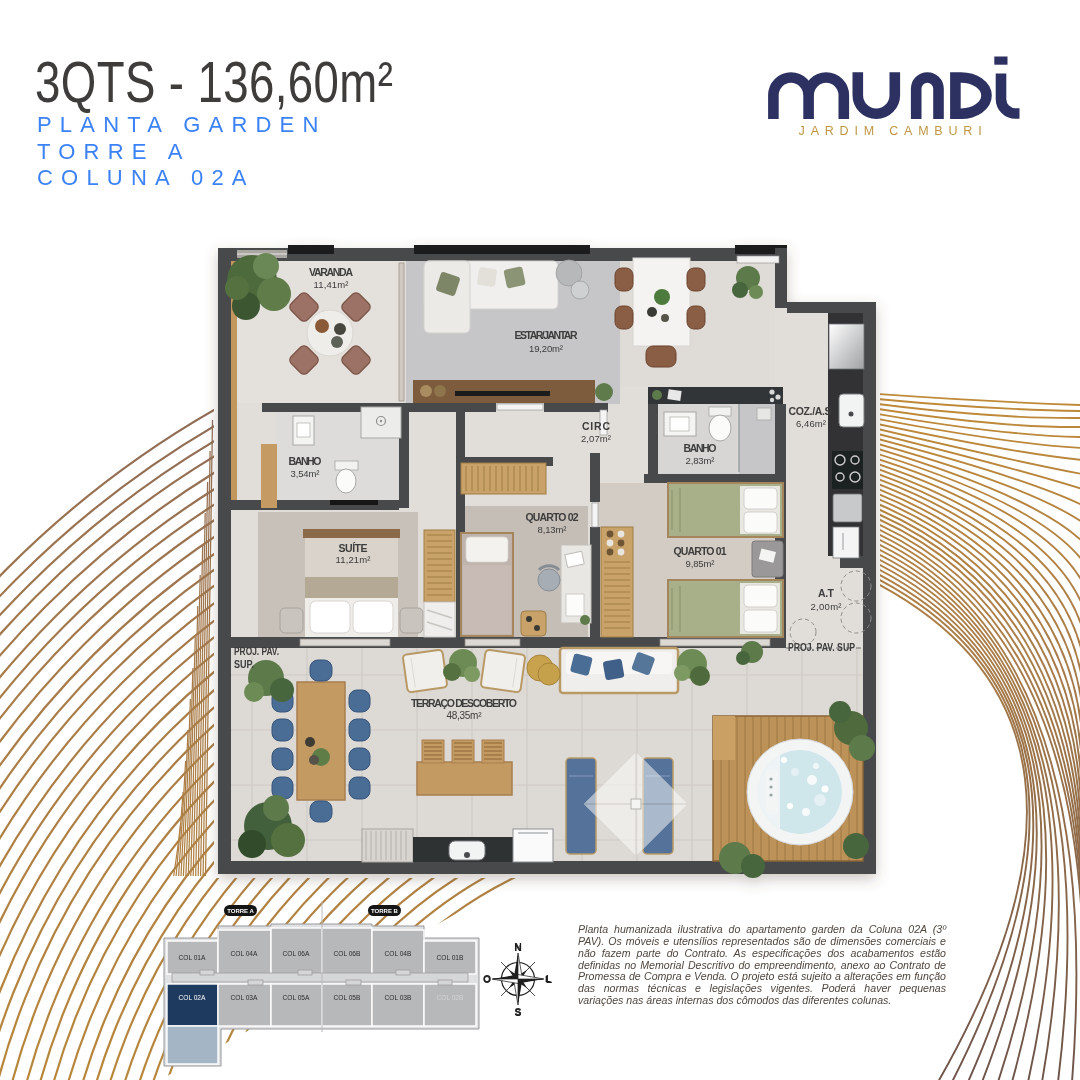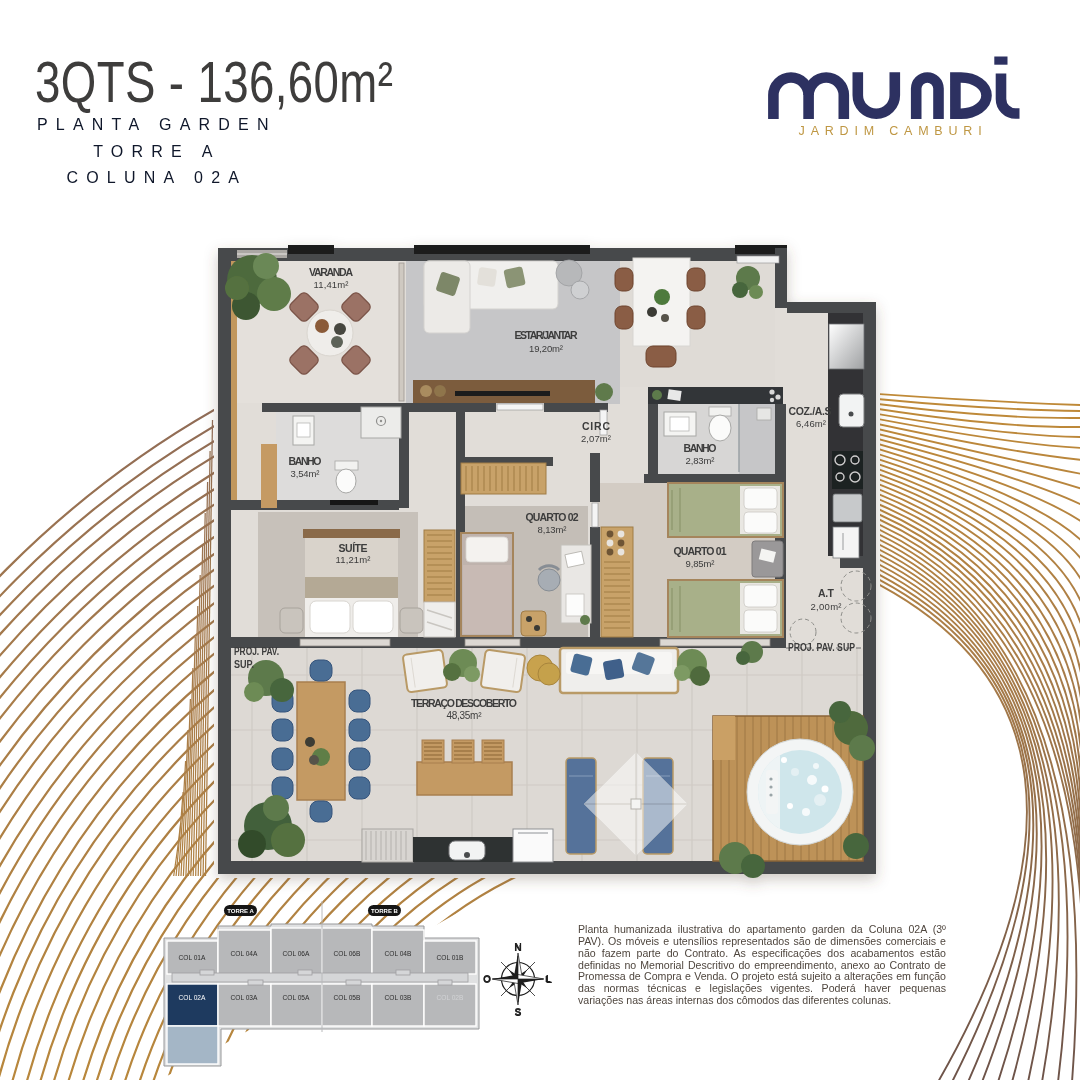--- a/index.html
+++ b/index.html
@@ -1,20 +1,20 @@
 <!DOCTYPE html>
 <html><head>
 <meta charset="utf-8">
 <style>
   html,body{margin:0;padding:0;background:#ffffff;width:1080px;height:1080px;overflow:hidden;}
   body{font-family:"Liberation Sans", sans-serif;position:relative;}
   .abs{position:absolute;}
   #title{left:35px;top:49px;font-size:57px;color:#3e3d3c;font-weight:400;letter-spacing:0.5px;transform:scaleX(0.80);transform-origin:left top;}
-  #subtitle{left:37px;top:112px;font-size:16px;color:#0f172a;letter-spacing:8.2px;line-height:26.6px;font-weight:400;text-align:center;}
-  #disclaimer{left:578px;top:924px;width:368px;font-size:10.6px;color:#4f463e;text-align:justify;line-height:11.85px;}
+  #subtitle{left:37px;top:112px;font-size:22px;color:#3b82f6;letter-spacing:8.2px;line-height:26.6px;font-weight:400;}
+  #disclaimer{left:578px;top:924px;width:368px;font-size:10.6px;font-style:italic;color:#4f463e;text-align:justify;line-height:11.85px;}
 </style>
 </head>
 <body>
 <svg width="1080" height="1080" viewBox="0 0 1080 1080">
 <defs>
   <linearGradient id="fanL" x1="0" y1="380" x2="0" y2="1080" gradientUnits="userSpaceOnUse">
     <stop offset="0" stop-color="#8d6a58"></stop>
     <stop offset="0.45" stop-color="#a87c49"></stop>
     <stop offset="1" stop-color="#b8873c"></stop>
   </linearGradient>

